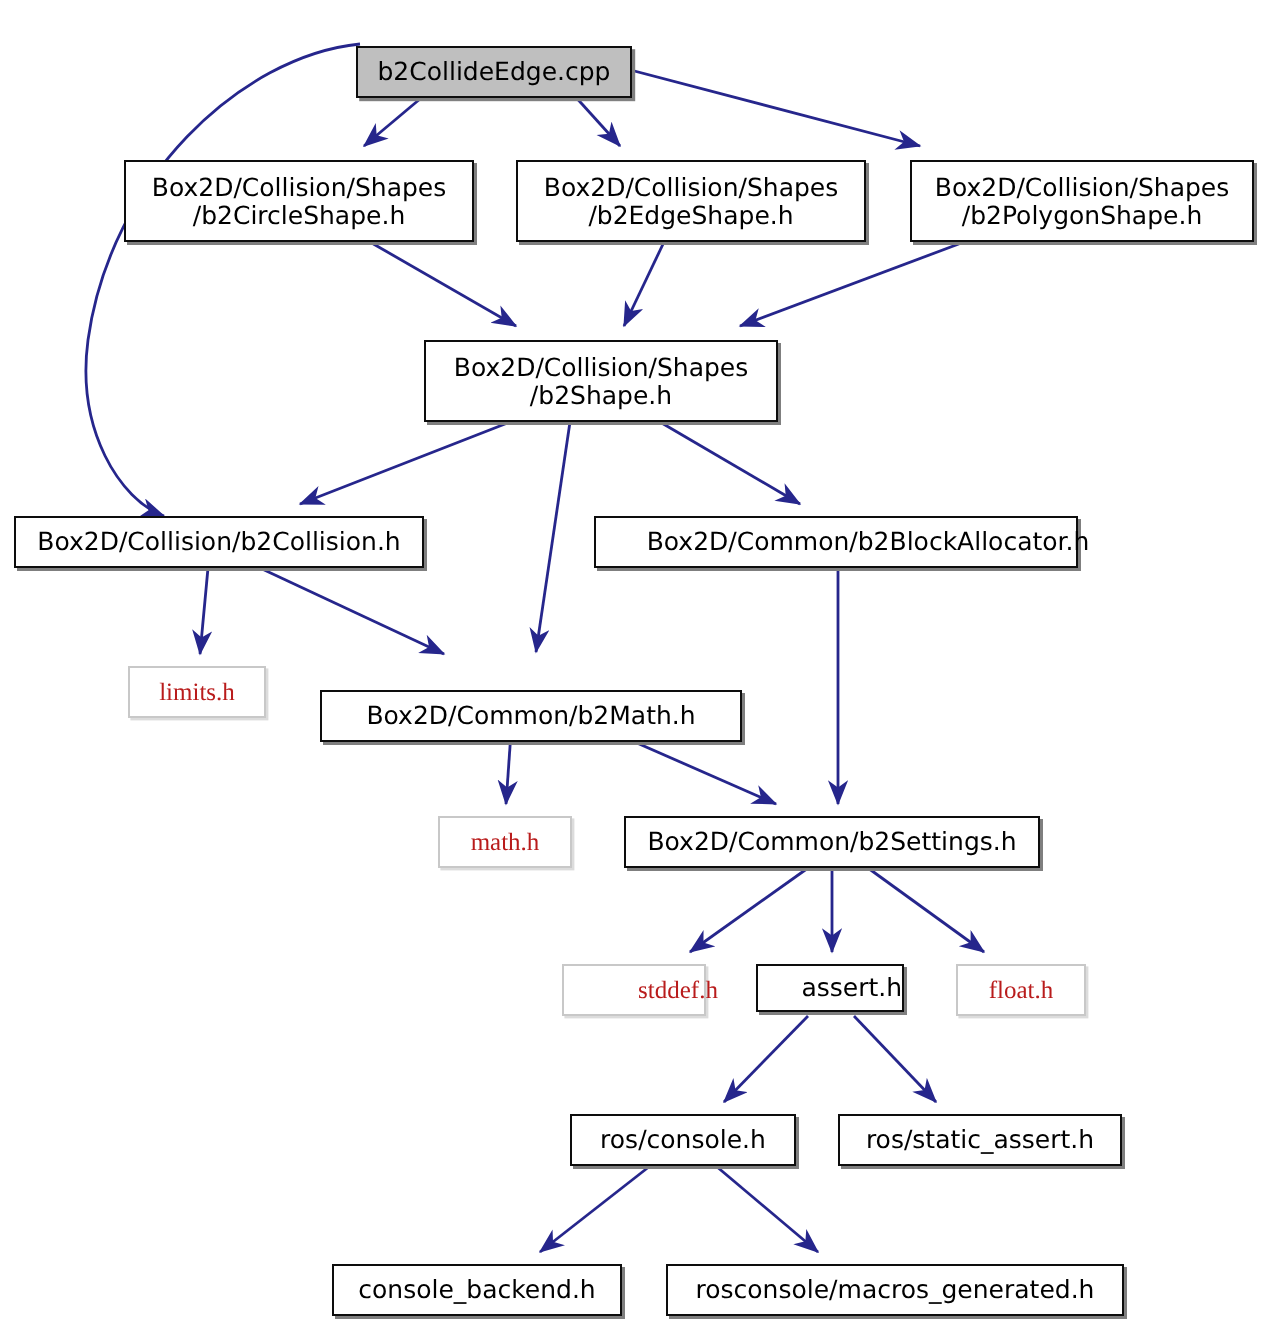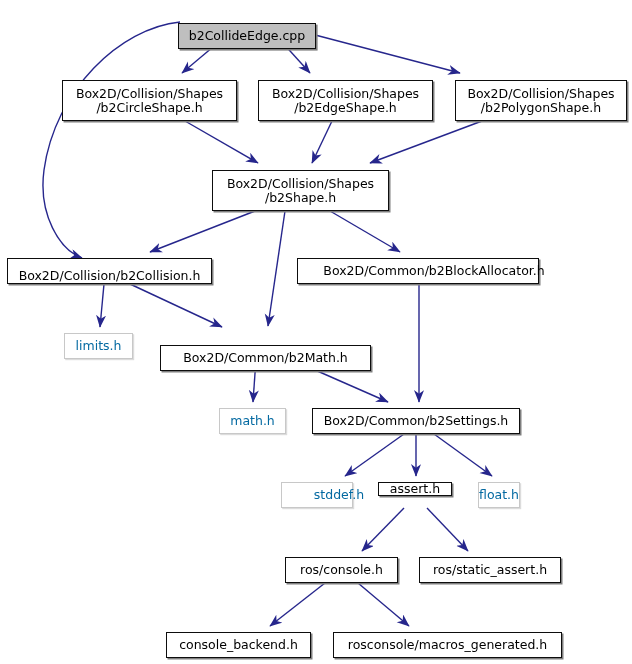--- a/index.html
+++ b/index.html
@@ -23,21 +23,21 @@
     border:1px solid #000000;
     color:#000000;
     font-size:12.5px;
     line-height:14px;
     letter-spacing:0px;
     white-space:pre-line;
     z-index:2;
   }
   
   .node.strong{ border:1.6px solid #0d0d0d; box-shadow:1.5px 1.5px 0 0 #7f7f7f; }
-  .node.faded{ border:1.4px solid #c8c8c8; box-shadow:1.2px 1.2px 0 0 #dcdcdc; color:#0369a1; }
+  .node.faded{ border:1.4px solid #c8c8c8; box-shadow:1.2px 1.2px 0 0 #dcdcdc; color:#b91c1c;font-family:Liberation Serif, serif; }
   .node.root{
     background:#bfbfbf;
     border:1.6px solid #0d0d0d;
     box-shadow:1.6px 1.6px 0 0 #808080;
   }
   .node .lbl{display:block;}
 </style>
 </head>
 <body>
 
@@ -78,28 +78,28 @@
   <div id="node-layer">
       <div class="node root" style="left: 178px; top: 23px; width: 138px; height: 26px;"><span class="lbl">b2CollideEdge.cpp</span></div>
       <div class="node strong" style="left: 62px; top: 80px; width: 175px; height: 41px;"><span class="lbl">Box2D/Collision/Shapes
 /b2CircleShape.h</span></div>
       <div class="node strong" style="left: 258px; top: 80px; width: 175px; height: 41px;"><span class="lbl">Box2D/Collision/Shapes
 /b2EdgeShape.h</span></div>
       <div class="node strong" style="left: 455px; top: 80px; width: 172px; height: 41px;"><span class="lbl">Box2D/Collision/Shapes
 /b2PolygonShape.h</span></div>
       <div class="node strong" style="left: 212px; top: 170px; width: 177px; height: 41px;"><span class="lbl">Box2D/Collision/Shapes
 /b2Shape.h</span></div>
-      <div class="node strong" style="left: 7px; top: 258px; width: 205px; height: 26px; align-items: flex-end;"><span class="lbl">Box2D/Collision/b2Collision.h</span></div>
+      <div class="node strong" style="left: 7px; top: 258px; width: 205px; height: 26px;"><span class="lbl">Box2D/Collision/b2Collision.h</span></div>
       <div class="node strong" style="left: 297px; top: 258px; width: 242px; height: 26px; padding-left: 32px;"><span class="lbl">Box2D/Common/b2BlockAllocator.h</span></div>
       <div class="node faded" style="left: 64px; top: 333px; width: 69px; height: 26px;"><span class="lbl">limits.h</span></div>
       <div class="node strong" style="left: 160px; top: 345px; width: 211px; height: 26px;"><span class="lbl">Box2D/Common/b2Math.h</span></div>
       <div class="node faded" style="left: 219px; top: 408px; width: 67px; height: 26px;"><span class="lbl">math.h</span></div>
       <div class="node strong" style="left: 312px; top: 408px; width: 208px; height: 26px;"><span class="lbl">Box2D/Common/b2Settings.h</span></div>
       <div class="node faded" style="left: 281px; top: 482px; width: 72px; height: 26px; padding-left: 44px;"><span class="lbl">stddef.h</span></div>
-      <div class="node strong" style="left: 378px; top: 482px; width: 74px; height: 14px;"><span class="lbl">assert.h</span></div>
-      <div class="node faded" style="left: 478px; top: 482px; width: 42px; height: 26px; justify-content: flex-end;"><span class="lbl">float.h</span></div>
+      <div class="node strong" style="left: 378px; top: 482px; width: 74px; height: 24px; justify-content: flex-end;"><span class="lbl">assert.h</span></div>
+      <div class="node faded" style="left: 478px; top: 482px; width: 65px; height: 26px;"><span class="lbl">float.h</span></div>
       <div class="node strong" style="left: 285px; top: 557px; width: 113px; height: 26px;"><span class="lbl">ros/console.h</span></div>
       <div class="node strong" style="left: 419px; top: 557px; width: 142px; height: 26px;"><span class="lbl">ros/static_assert.h</span></div>
       <div class="node strong" style="left: 166px; top: 632px; width: 145px; height: 26px;"><span class="lbl">console_backend.h</span></div>
       <div class="node strong" style="left: 333px; top: 632px; width: 229px; height: 26px;"><span class="lbl">rosconsole/macros_generated.h</span></div>
     </div>
 
 </div>
 
 </body></html>

